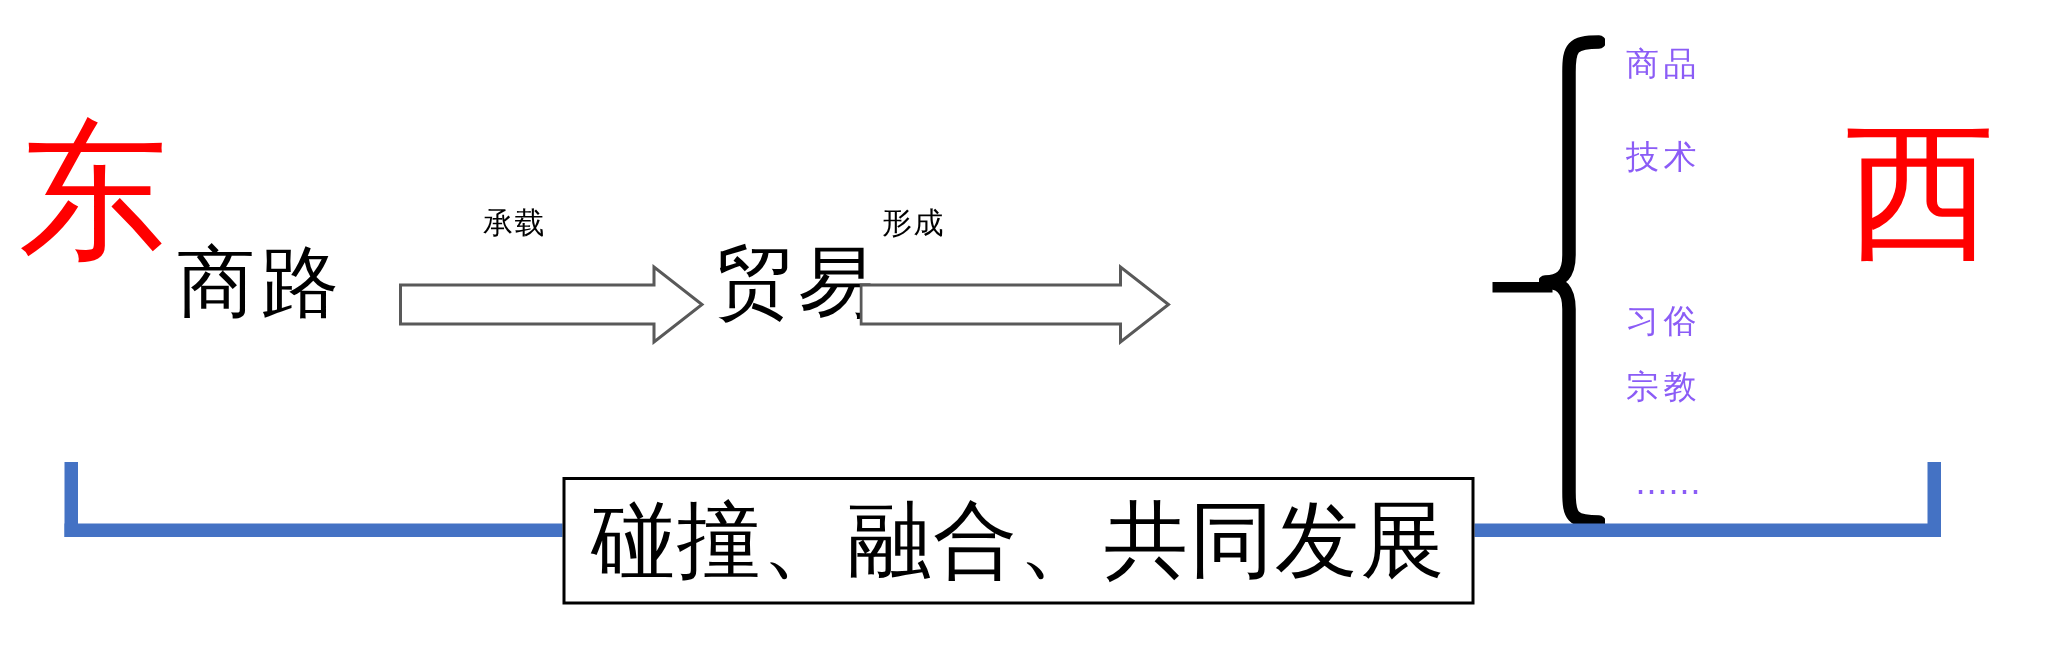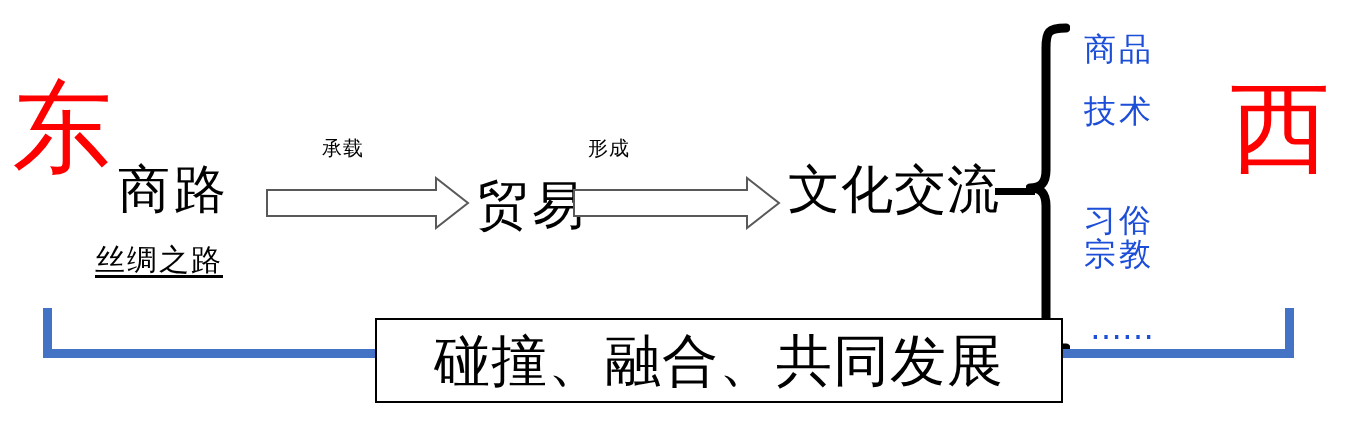--- a/index.html
+++ b/index.html
@@ -33,21 +33,21 @@
 
   
   .node-label {
     font-size: 52px;
     line-height: 1;
     color: #000000;
     white-space: nowrap;
     font-family: "DejaVu Sans", "Liberation Sans", sans-serif;
   }
   #node-shanglu { left: 118px; top: 163px; letter-spacing: 4px; }
-  #node-maoyi   { left: 476px; top: 179px; letter-spacing: 4px; }
+  #node-maoyi   { left: 476px; top: 163px; letter-spacing: 4px; }
   #node-wenhua  { left: 788px; top: 163px; letter-spacing: 1px; }
 
   
   #sub-sichou {
     left: 95px; top: 245px;
     font-size: 30px;
     line-height: 1;
     color: #000000;
     white-space: nowrap;
     text-decoration: underline;
@@ -71,44 +71,44 @@
   
   .block-arrow { display: block; }
   #arrow-1 { left: 266px; top: 176px; }
   #arrow-2 { left: 573px; top: 176px; }
 
   
   #brace { left: 1026px; top: 22px; }
   #brace-stem { left: 995px; top: 188px; width: 40px; height: 7px; background: #000000; }
 
   .brace-item {
-    font-size: 32px;
+    font-size: 22px;
     line-height: 1;
-    color: #1d4ed8;
+    color: #8b5cf6;
     white-space: nowrap;
     letter-spacing: 3px;
     font-family: "DejaVu Sans", "Liberation Sans", sans-serif;
   }
   #brace-item-0 { left: 1084px; top: 33px; }
   #brace-item-1 { left: 1084px; top: 95px; }
   #brace-item-2 { left: 1084px; top: 185px; margin-top: 19px; }
-  #brace-item-3 { left: 1084px; top: 238px; }
+  #brace-item-3 { left: 1084px; top: 248px; }
   #brace-item-4 { left: 1090px; top: 312px; letter-spacing: 0px; }
 
   
   .blue-seg { background: #4472C4; }
   #blue-left-vert   { left: 43px;   top: 308px; width: 9px;  height: 50px; }
   #blue-bottom-left { left: 43px;   top: 349px; width: 340px; height: 9px; }
   #blue-right-vert  { left: 1285px; top: 308px; width: 9px;  height: 50px; }
   #blue-bottom-right{ left: 982px;  top: 349px; width: 312px; height: 9px; }
 
   
   #outcome-box {
     left: 375px; top: 318px;
-    width: 688px; height: 85px;
+    width: 608px; height: 85px;
     border: 2px solid #000000;
     background: #ffffff;
     box-sizing: border-box;
     display: flex;
     align-items: center;
     justify-content: center;
   }
   #outcome-text {
     font-size: 56px;
     line-height: 1;
@@ -122,37 +122,35 @@
 <body>
 
 <div id="canvas">
 
   <div class="abs dir-glyph" id="dir-east">东</div>
 
   <div class="abs dir-glyph" id="dir-west">西</div>
 
   <div class="abs node-label" id="node-shanglu">商路</div>
 
-  <div class="abs" id="sub-sichou">丝绸之路</div>
 
   <div class="abs arrow-label" id="arrow-label-1">承载</div>
 
   <svg class="abs block-arrow" id="arrow-1" width="204" height="54" viewBox="0 0 204 54">
     <polygon points="1,14 170,14 170,2 202,27 170,52 170,40 1,40" fill="#FFFFFF" stroke="#595959" stroke-width="2" stroke-linejoin="miter"></polygon>
   </svg>
 
   <div class="abs node-label" id="node-maoyi">贸易</div>
 
   <div class="abs arrow-label" id="arrow-label-2">形成</div>
 
   <svg class="abs block-arrow" id="arrow-2" width="208" height="54" viewBox="0 0 208 54">
     <polygon points="1,14 174,14 174,2 206,27 174,52 174,40 1,40" fill="#FFFFFF" stroke="#595959" stroke-width="2" stroke-linejoin="miter"></polygon>
   </svg>
 
-  <div class="abs node-label" id="node-wenhua">文化交流</div>
 
   <div class="abs" id="brace-stem"></div>
 
   <svg class="abs" id="brace" width="44" height="332" viewBox="0 0 44 332">
     <path d="M40 6 C 22 6, 20 10, 20 26 L 20 148 C 20 162, 14 166, 4 166
              C 14 166, 20 170, 20 184 L 20 306 C 20 322, 22 326, 40 326" fill="none" stroke="#000000" stroke-width="9" stroke-linecap="round" stroke-linejoin="round"></path>
   </svg>
 
   <div class="abs brace-item" id="brace-item-0">商品</div>
   <div class="abs brace-item" id="brace-item-1">技术</div>

